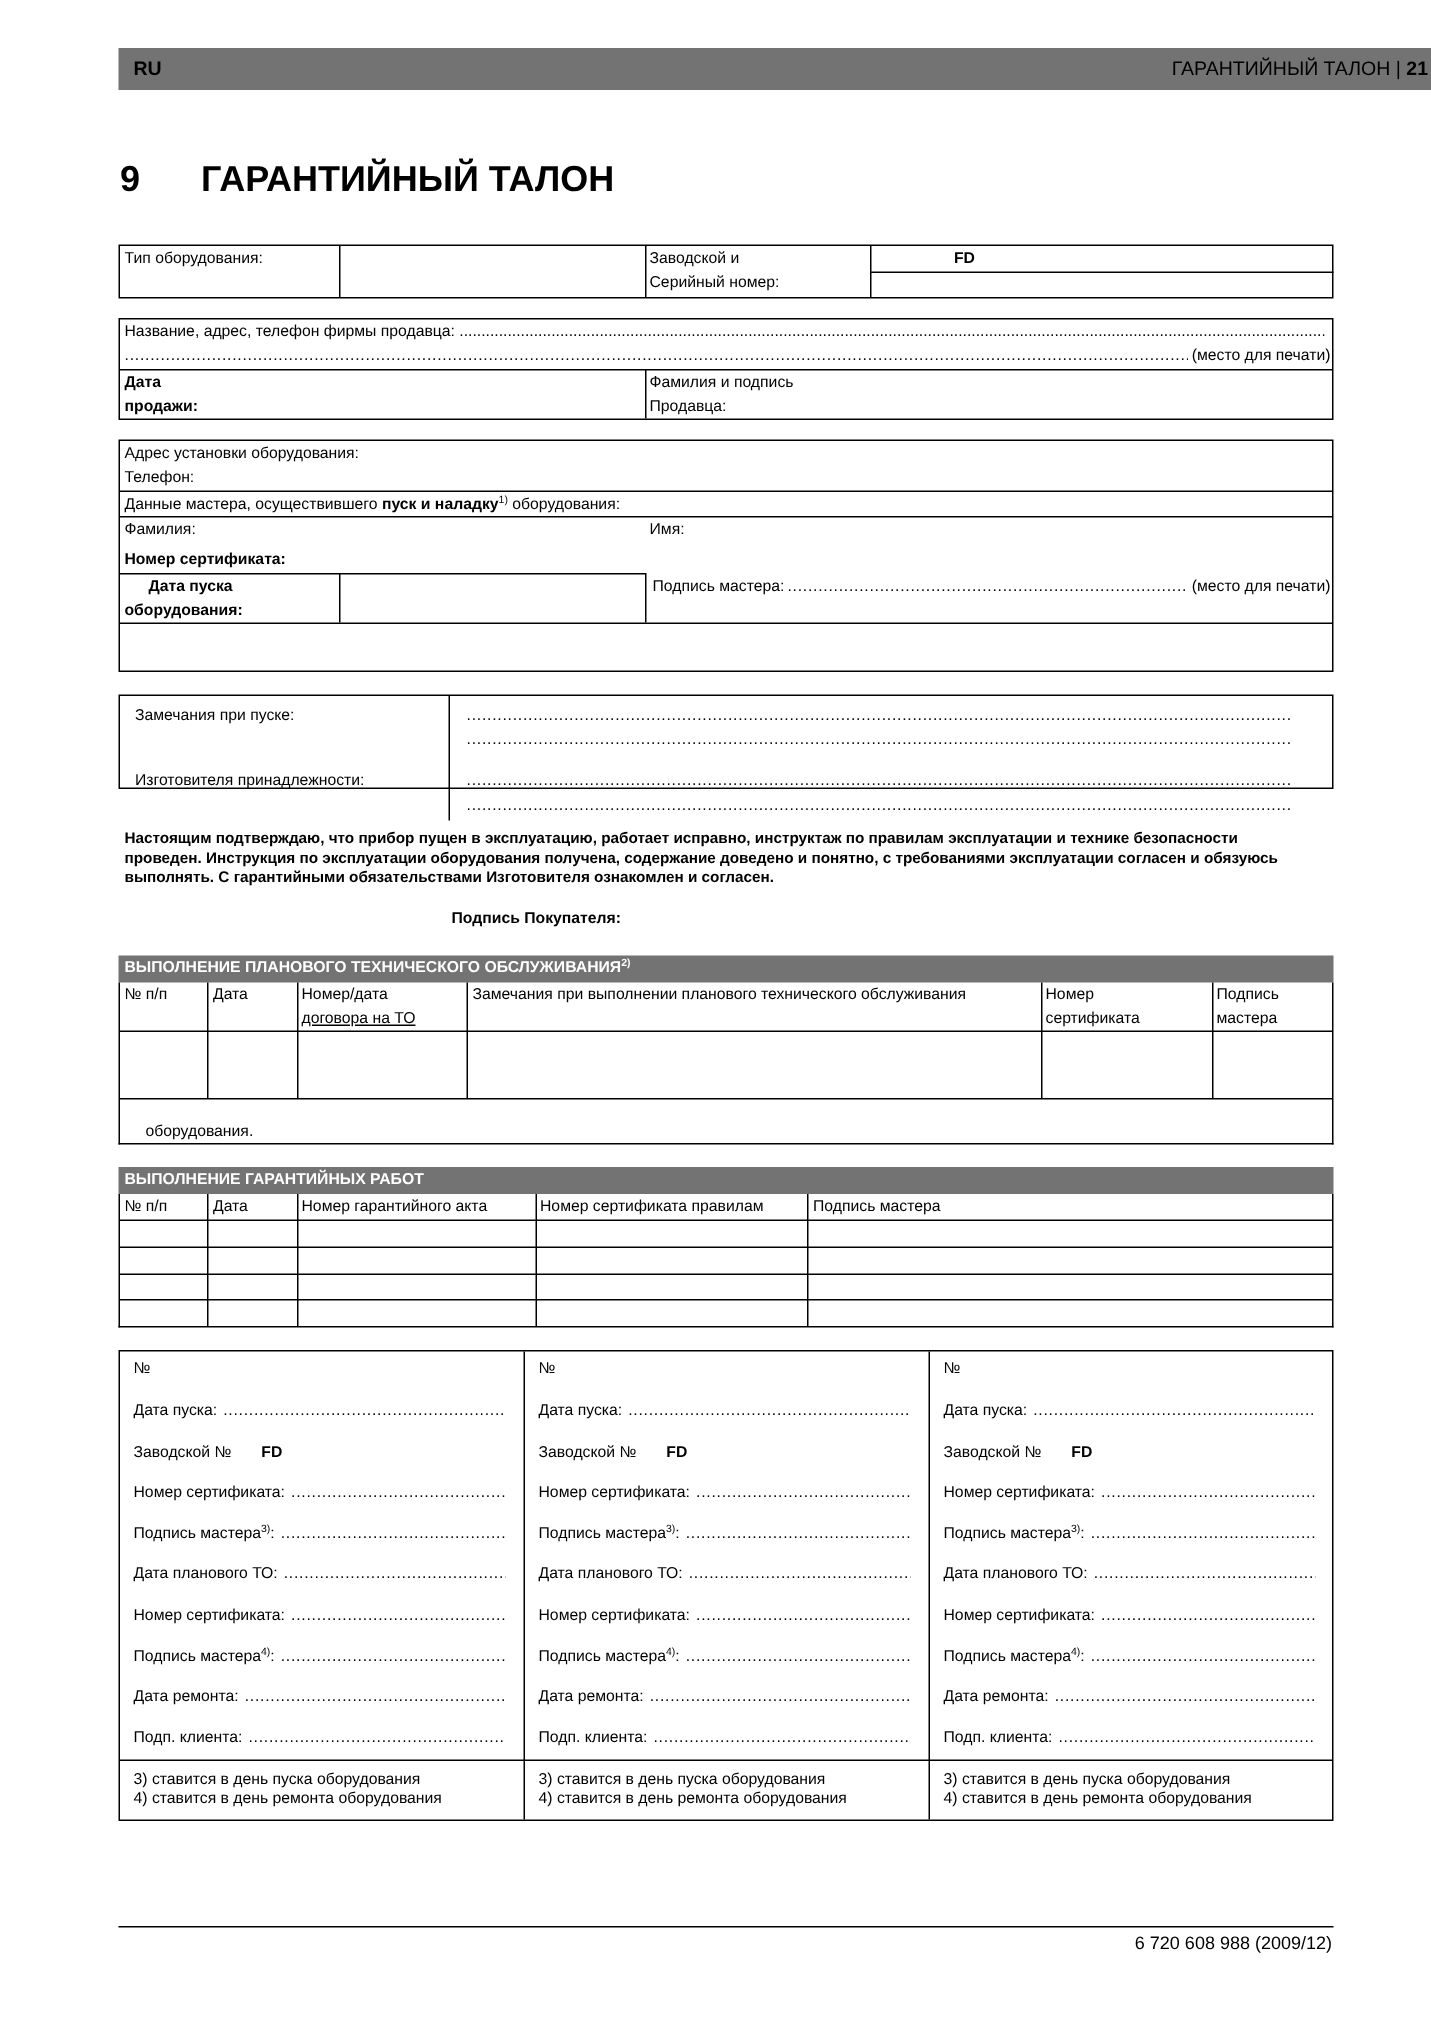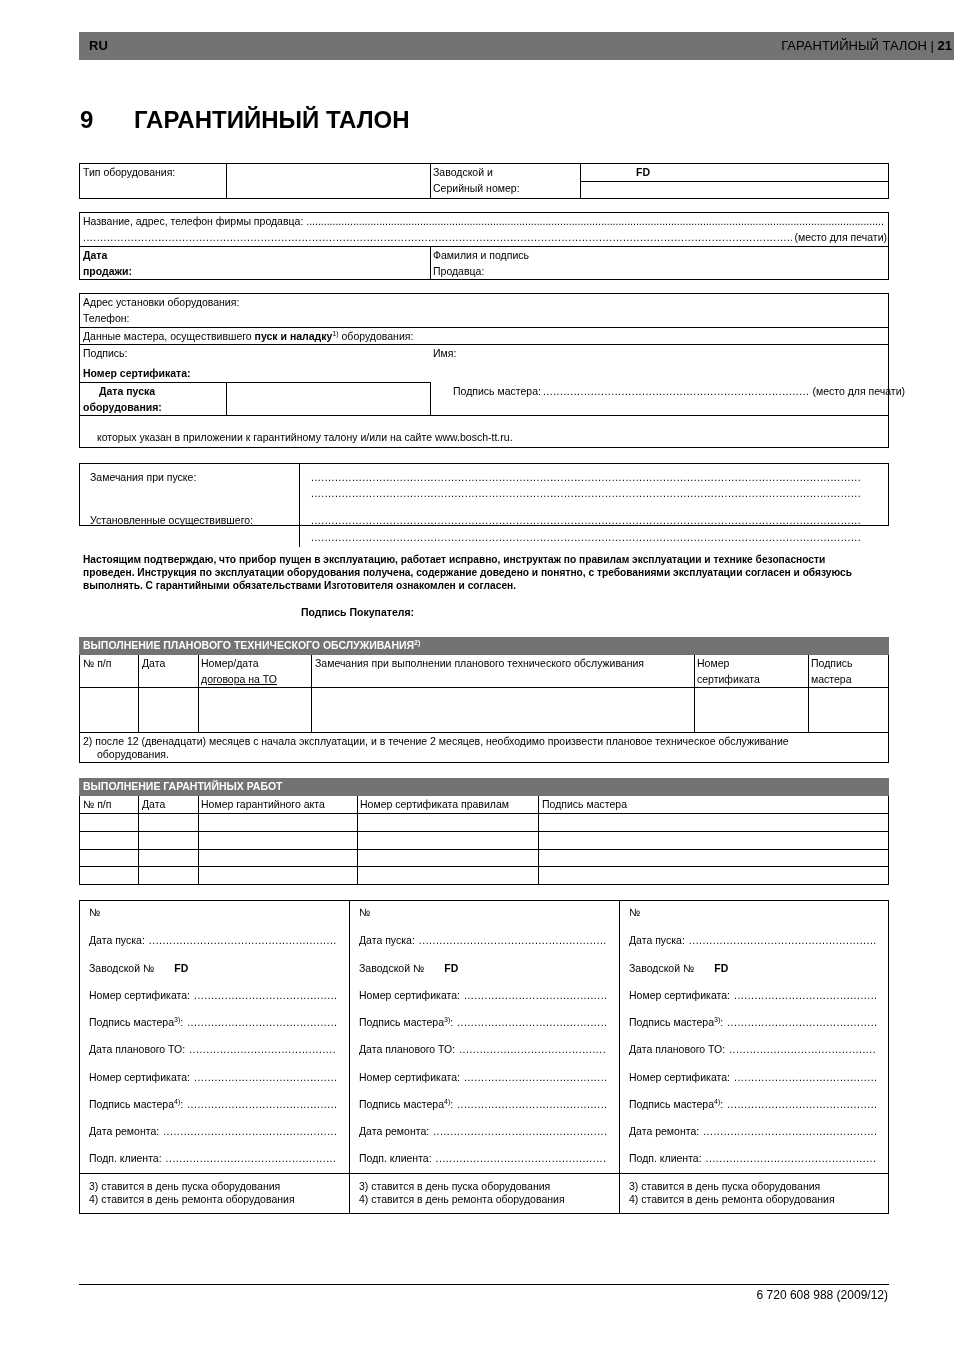--- a/index.html
+++ b/index.html
@@ -88,47 +88,46 @@
 <div class="box" style="left:79px; top:293px; width:810px; height:155px;">
   <div class="txt" style="left:3px; top:2px;">Адрес установки оборудования:</div>
   <div class="cell" style="left:180px; top:0; width:626px; height:16px;"></div>
   <div class="txt" style="left:3px; top:18px;">Телефон:</div>
   <div class="cell" style="left:60px; top:16px; width:746px; height:16px;"></div>
   <div class="hline" style="left:0; top:33px; width:808px;"></div>
   <div class="txt" style="left:3px; top:36px;">
     <span>Данные мастера, осуществившего </span><b>пуск и наладку</b><sup>1)</sup><span> оборудования:</span>
   </div>
   <div class="hline" style="left:0; top:50px; width:808px;"></div>
-  <div class="txt" style="left:3px; top:53px;">Подпись:</div>
+  <div class="txt" style="left:3px; top:53px;">Фамилия:</div>
   <div class="cell" style="left:60px; top:51px; width:288px; height:16px;"></div>
   <div class="txt" style="left:353px; top:53px;">Имя:</div>
   <div class="cell" style="left:380px; top:51px; width:426px; height:16px;"></div>
   <div class="txt b" style="left:3px; top:73px;">Номер сертификата:</div>
   <div class="cell" style="left:125px; top:69px; width:680px; height:16px;"></div>
   <div class="hline" style="left:0; top:88px; width:350px;"></div>
   <div class="txt b" style="left:19px; top:91px;">Дата пуска</div>
   <div class="txt b" style="left:3px; top:107px;">оборудования:</div>
   <div class="vline" style="left:146px; top:88px; height:33px;"></div>
   <div class="cell" style="left:147px; top:89px; width:203px; height:32px;"></div>
   <div class="vline" style="left:350px; top:88px; height:33px;"></div>
-  <div class="txt" style="left:373px; top:91px; width:452px; display:flex;">
+  <div class="txt" style="left:355px; top:91px; width:452px; display:flex;">
     <span style="padding-right:2px;">Подпись мастера:</span>
     <span class="dots" style="flex:1;">............................................................................................................................................................................................................................................................................................................</span>
     <span style="padding-left:2px;">(место для печати)</span>
   </div>
   <div class="hline" style="left:0; top:121px; width:808px;"></div>
-  <div class="txt" style="left:17px; top:137px;">которых указан в приложении к гарантийному талону и/или на сайте www.bosch-tt.ru.</div>
 </div>
 
 <div class="box" style="left:79px; top:463px; width:810px; height:63px;">
   <div class="txt" style="left:10px; top:7px;">Замечания при пуске:</div>
   <div class="vline" style="left:219px; top:0; height:83px;"></div>
   <div class="txt dots" style="left:231px; top:7px; width:550px;">............................................................................................................................................................................................................................................................................................................</div>
   <div class="txt dots" style="left:231px; top:23px; width:550px;">............................................................................................................................................................................................................................................................................................................</div>
-  <div class="txt" style="left:10px; top:50px;">Установленные осуществившего:</div>
+  <div class="txt" style="left:10px; top:50px;">Изготовителя принадлежности:</div>
   <div class="txt dots" style="left:231px; top:50px; width:550px;">............................................................................................................................................................................................................................................................................................................</div>
   <div class="txt dots" style="left:231px; top:67px; width:550px;">............................................................................................................................................................................................................................................................................................................</div>
 </div>
 
 <div class="confirm">Настоящим подтверждаю, что прибор пущен в эксплуатацию, работает исправно, инструктаж по правилам эксплуатации и технике безопасности проведен. Инструкция по эксплуатации оборудования получена, содержание доведено и понятно, с требованиями эксплуатации согласен и обязуюсь выполнять. С гарантийными обязательствами Изготовителя ознакомлен и согласен.</div>
 <div class="txt b" style="left:301px; top:606px;">Подпись Покупателя:</div>
 
 <div class="gray-head" style="left:79px; top:637px; width:810px; height:18px;">
   <span>ВЫПОЛНЕНИЕ ПЛАНОВОГО ТЕХНИЧЕСКОГО ОБСЛУЖИВАНИЯ</span><sup>2)</sup>
 </div>
@@ -151,21 +150,20 @@
   <div class="txt" style="left:731px; top:18px;">мастера</div>
   <div class="hline" style="left:0; top:32px; width:808px;"></div>
 
   <div class="cell" style="left:0; top:33px; width:58px; height:43px;"></div>
   <div class="cell" style="left:59px; top:33px; width:59px; height:43px;"></div>
   <div class="cell" style="left:119px; top:33px; width:112px; height:43px;"></div>
   <div class="cell" style="left:232px; top:33px; width:382px; height:43px;"></div>
   <div class="cell" style="left:615px; top:33px; width:113px; height:43px;"></div>
   <div class="cell" style="left:729px; top:33px; width:79px; height:43px;"></div>
   <div class="hline" style="left:0; top:77px; width:808px;"></div>
-  <div class="txt" style="left:3px; top:80px;">2) после 12 (двенадцати) месяцев с начала эксплуатации, и в течение 2 месяцев, необходимо произвести плановое техническое обслуживание</div>
   <div class="txt" style="left:17px; top:93px;">оборудования.</div>
 </div>
 
 <div class="gray-head" style="left:79px; top:778px; width:810px; height:18px;">ВЫПОЛНЕНИЕ ГАРАНТИЙНЫХ РАБОТ</div>
 <div class="box" style="left:79px; top:796px; width:810px; height:89px; border-top:none;">
   <div class="vline" style="left:58px; top:0; height:88px;"></div>
   <div class="vline" style="left:118px; top:0; height:88px;"></div>
   <div class="vline" style="left:277px; top:0; height:88px;"></div>
   <div class="vline" style="left:458px; top:0; height:88px;"></div>
   <div class="txt" style="left:3px; top:2px;">№ п/п</div>

